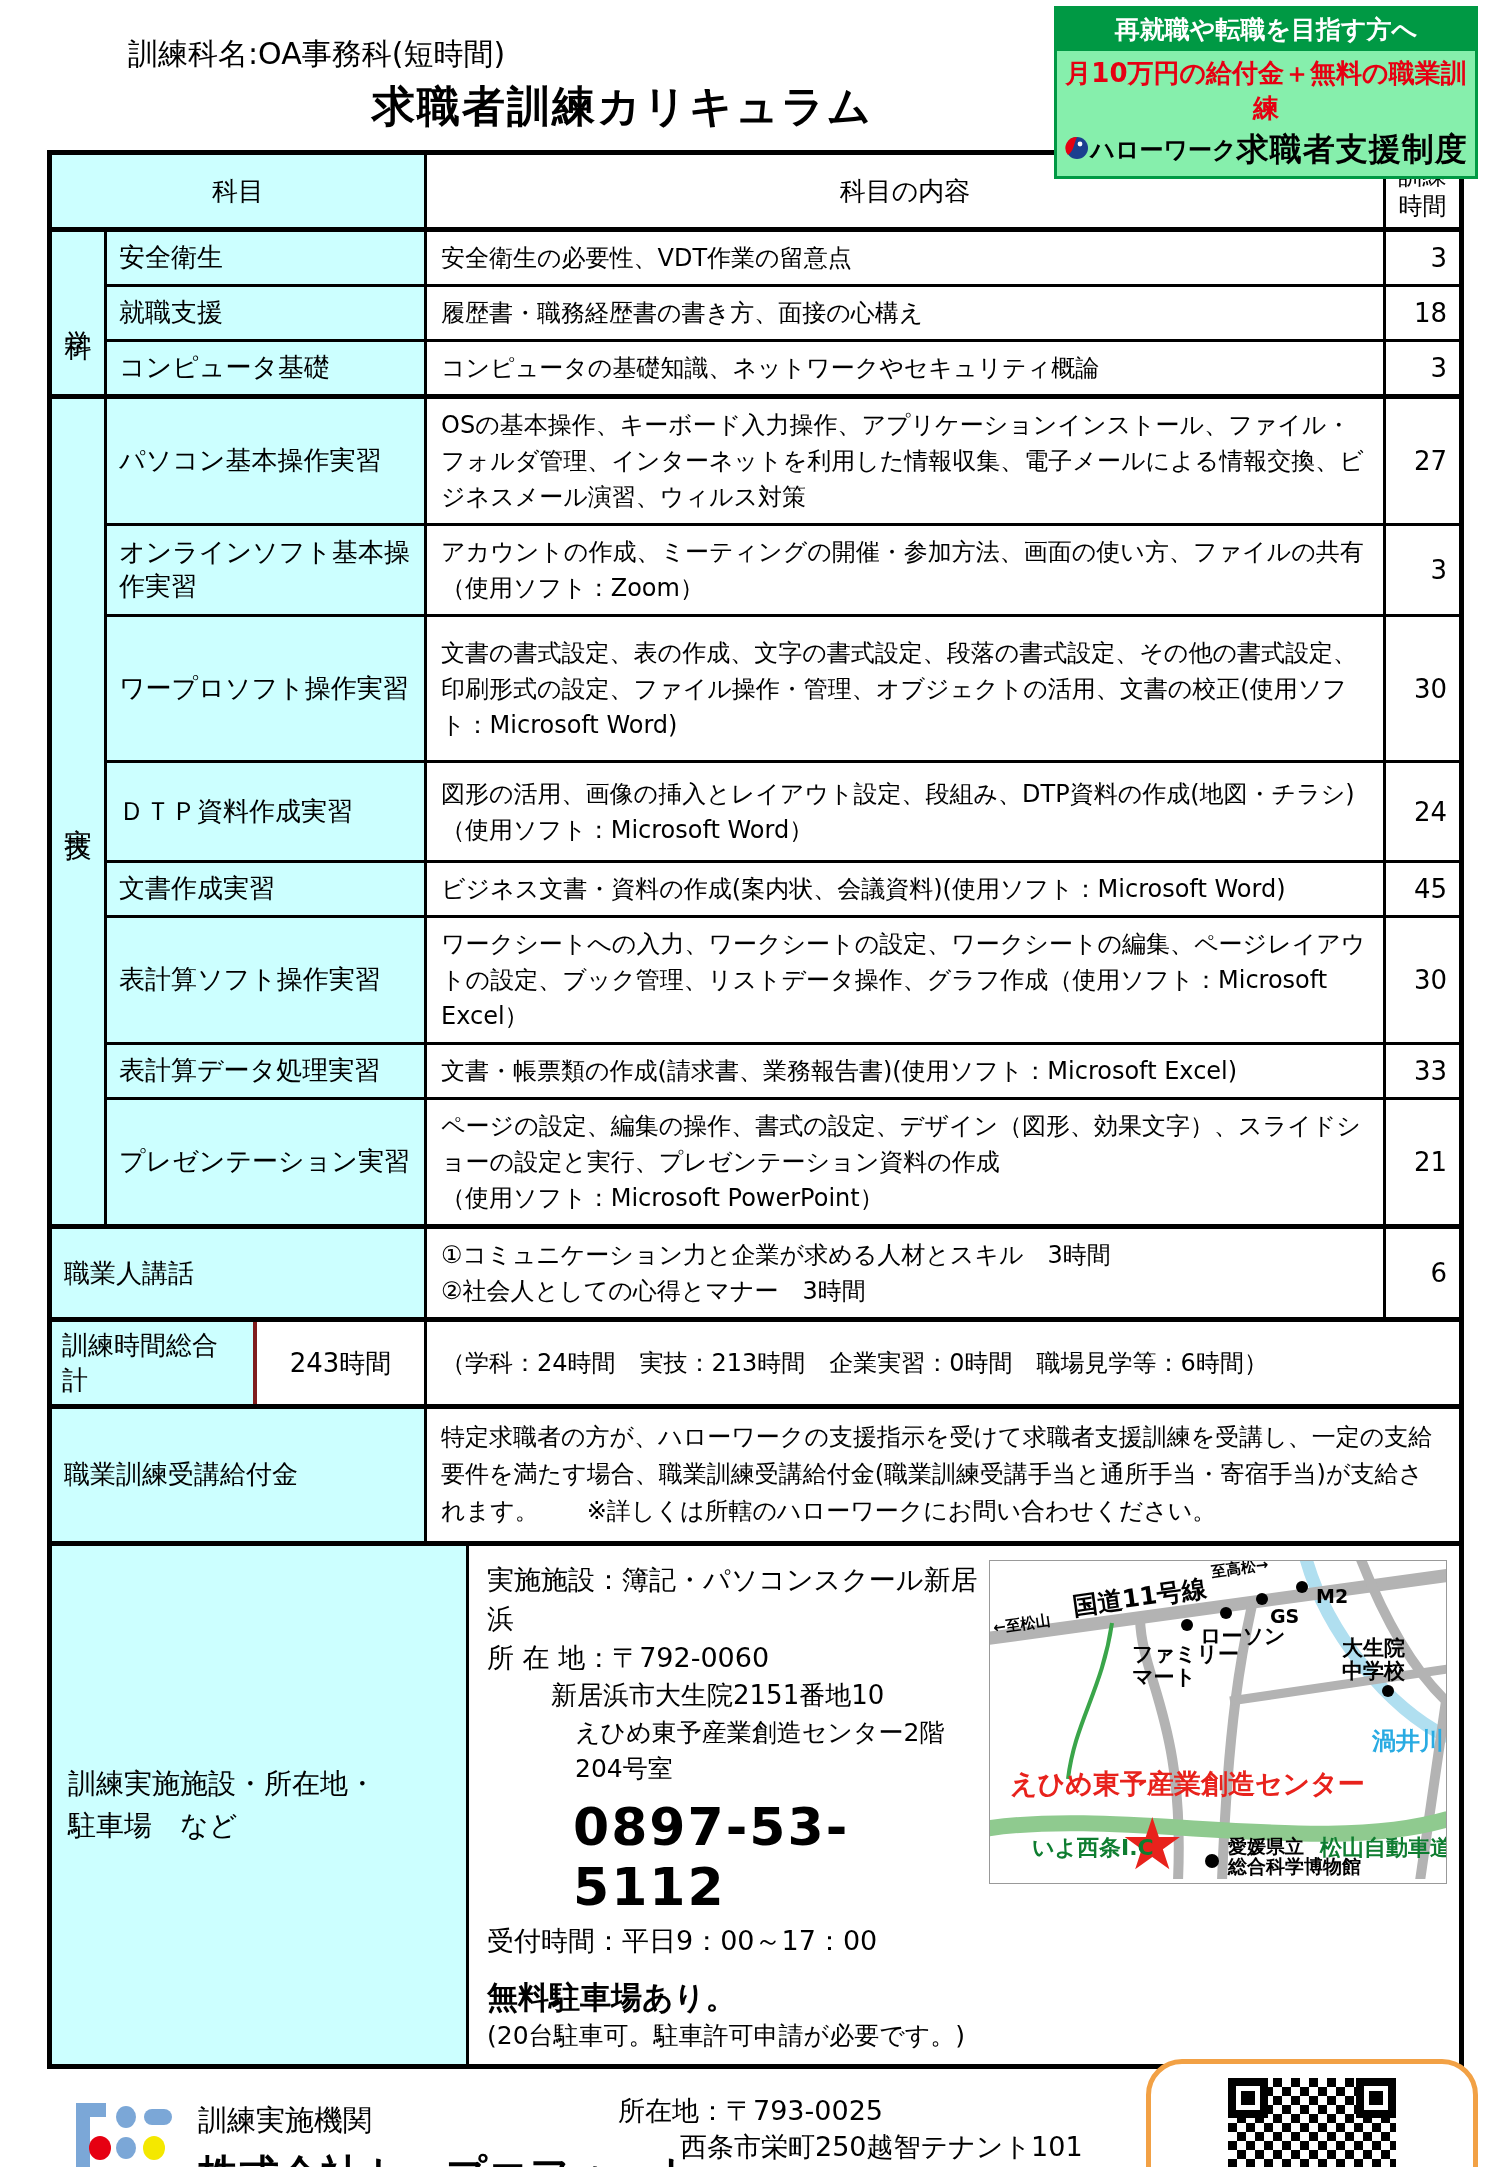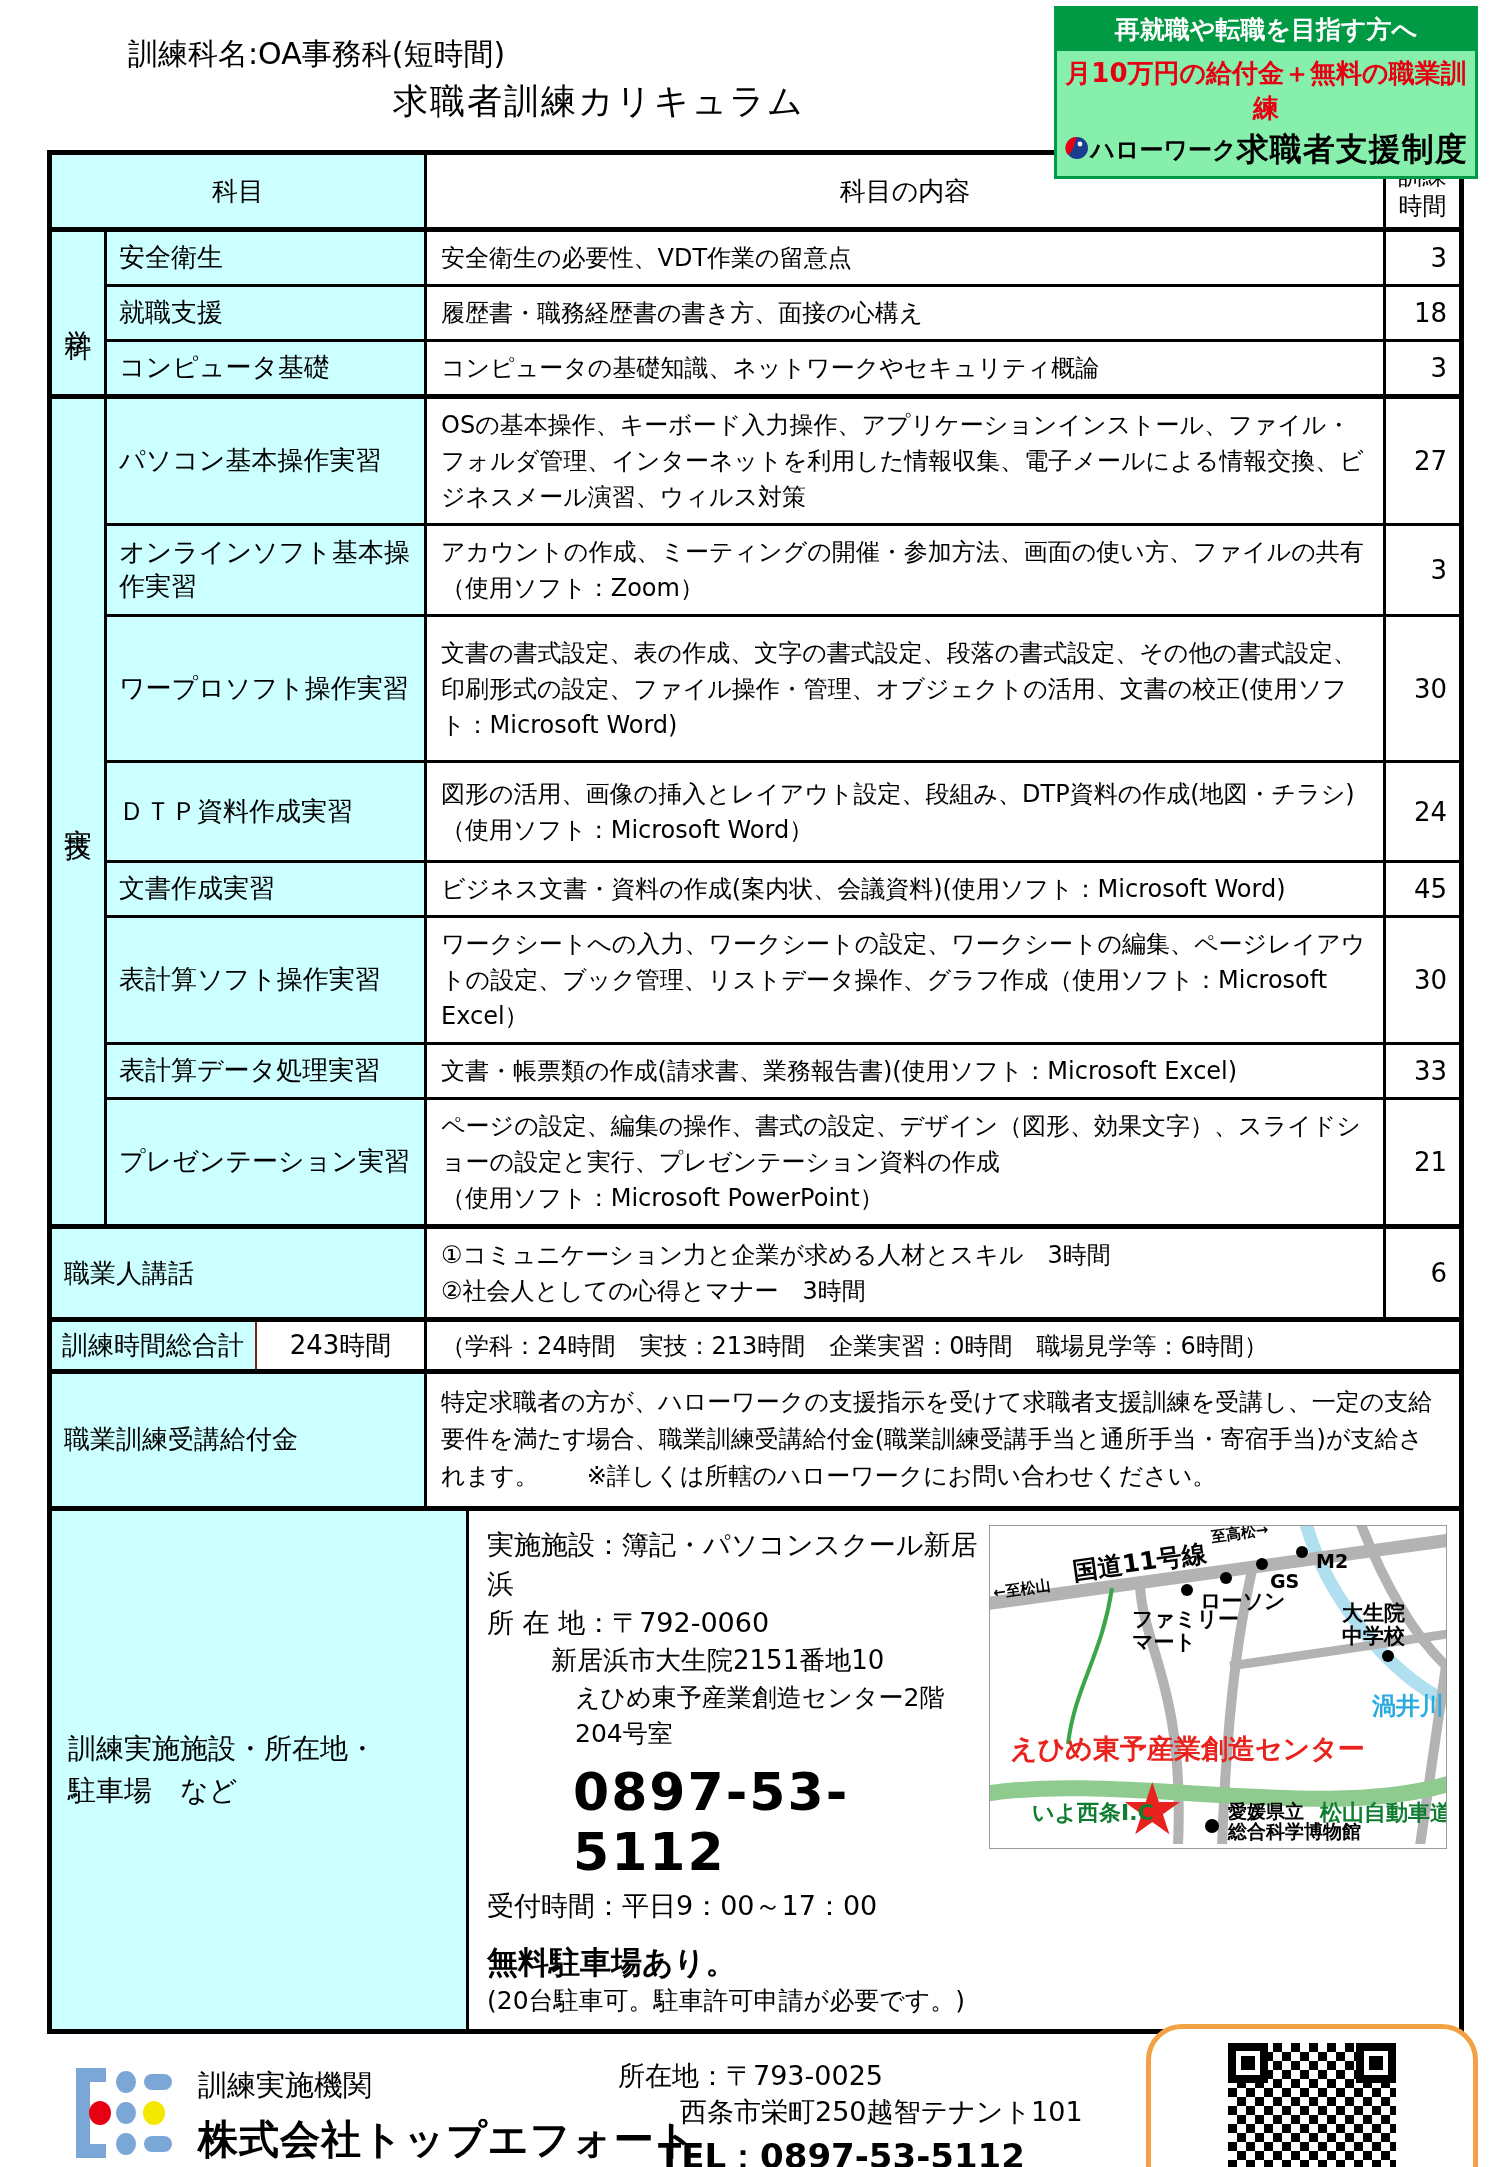--- a/index.html
+++ b/index.html
@@ -3,21 +3,21 @@
 <meta charset="utf-8">
 <style>
   * { box-sizing: border-box; margin: 0; padding: 0; }
   body { background: #ffffff; font-family: "DejaVu Sans", "Liberation Sans", sans-serif; color: #000; }
   .page { width: 1500px; min-height: 2167px; position: relative; background: #fff; padding-top: 26px; }
   .prewrap { white-space: pre-line; }
 
   
   .top-area { position: relative; height: 124px; }
   .course-label { position: absolute; left: 128px; top: 8px; font-size: 30px; }
-  .doc-title { position: absolute; left: 393px; top: 52px; font-size: 35px; font-weight: normal; letter-spacing: 2px; }
+  .doc-title { position: absolute; left: 372px; top: 52px; font-size: 43px; font-weight: bold; letter-spacing: 2px; }
   .promo-box { position: absolute; right: 22px; top: -20px; width: 424px; border: 3px solid #009944; background: #86efac; }
   .promo-banner { background: #009944; color: #fff; font-size: 25px; font-weight: bold; text-align: center; padding: 4px 0 5px; }
   .promo-sub { color: #e60012; font-size: 26px; font-weight: bold; text-align: center; padding: 5px 8px 2px; }
   .promo-brand-row { display: flex; align-items: center; justify-content: center; gap: 0; padding: 0 2px 4px; }
   .promo-hw { font-size: 24px; font-weight: bold; }
   .promo-sys { font-size: 32px; font-weight: bold; letter-spacing: 1px; }
 
   
   .ctable { margin-left: 47px; width: 1417px; border: 5px solid #000; background: #fff; }
   .row { display: flex; align-items: stretch; }
@@ -37,21 +37,21 @@
   .group-rows { flex: 1; display: flex; flex-direction: column; }
 
   .subject-cell { width: 320px; border-right: 3px solid #000; font-size: 26px; padding: 6px 12px; line-height: 1.3; }
   .content-cell { flex: 1; font-size: 24px; padding: 8px 14px; line-height: 1.5; }
   .hours-cell { width: 76px; border-left: 3px solid #000; justify-content: flex-end; padding-right: 12px; font-size: 26px; }
 
   .h1 { min-height: 52px; } .h2 { min-height: 86px; } .h2b { min-height: 100px; }
   .h3 { min-height: 118px; } .h3b { min-height: 146px; }
 
   .wide-label { width: 375px; border-right: 3px solid #000; font-size: 26px; padding: 6px 12px; }
-  .total-label { width: 205px; border-right: 2px solid #7f1d1d; font-size: 26px; padding: 6px 10px; }
+  .total-label { width: 205px; border-right: 4px solid #7f1d1d; font-size: 26px; padding: 6px 10px; }
   .total-value { width: 170px; border-right: 3px solid #000; justify-content: center; font-size: 26px; }
   .total-breakdown { flex: 1; font-size: 24px; padding: 6px 14px; }
   .benefit-row { min-height: 132px; }
   .benefit-text { flex: 1; font-size: 24px; padding: 10px 14px; line-height: 1.55; }
 
   .facility-row { min-height: 368px; }
   .facility-label { width: 417px; border-right: 3px solid #000; font-size: 28px; padding: 6px 16px; line-height: 1.5; }
   .facility-body { flex: 1; display: flex; padding: 14px 12px 12px 18px; }
   .facility-text { flex: 1; }
   .ft-line { font-size: 27px; line-height: 1.45; }

